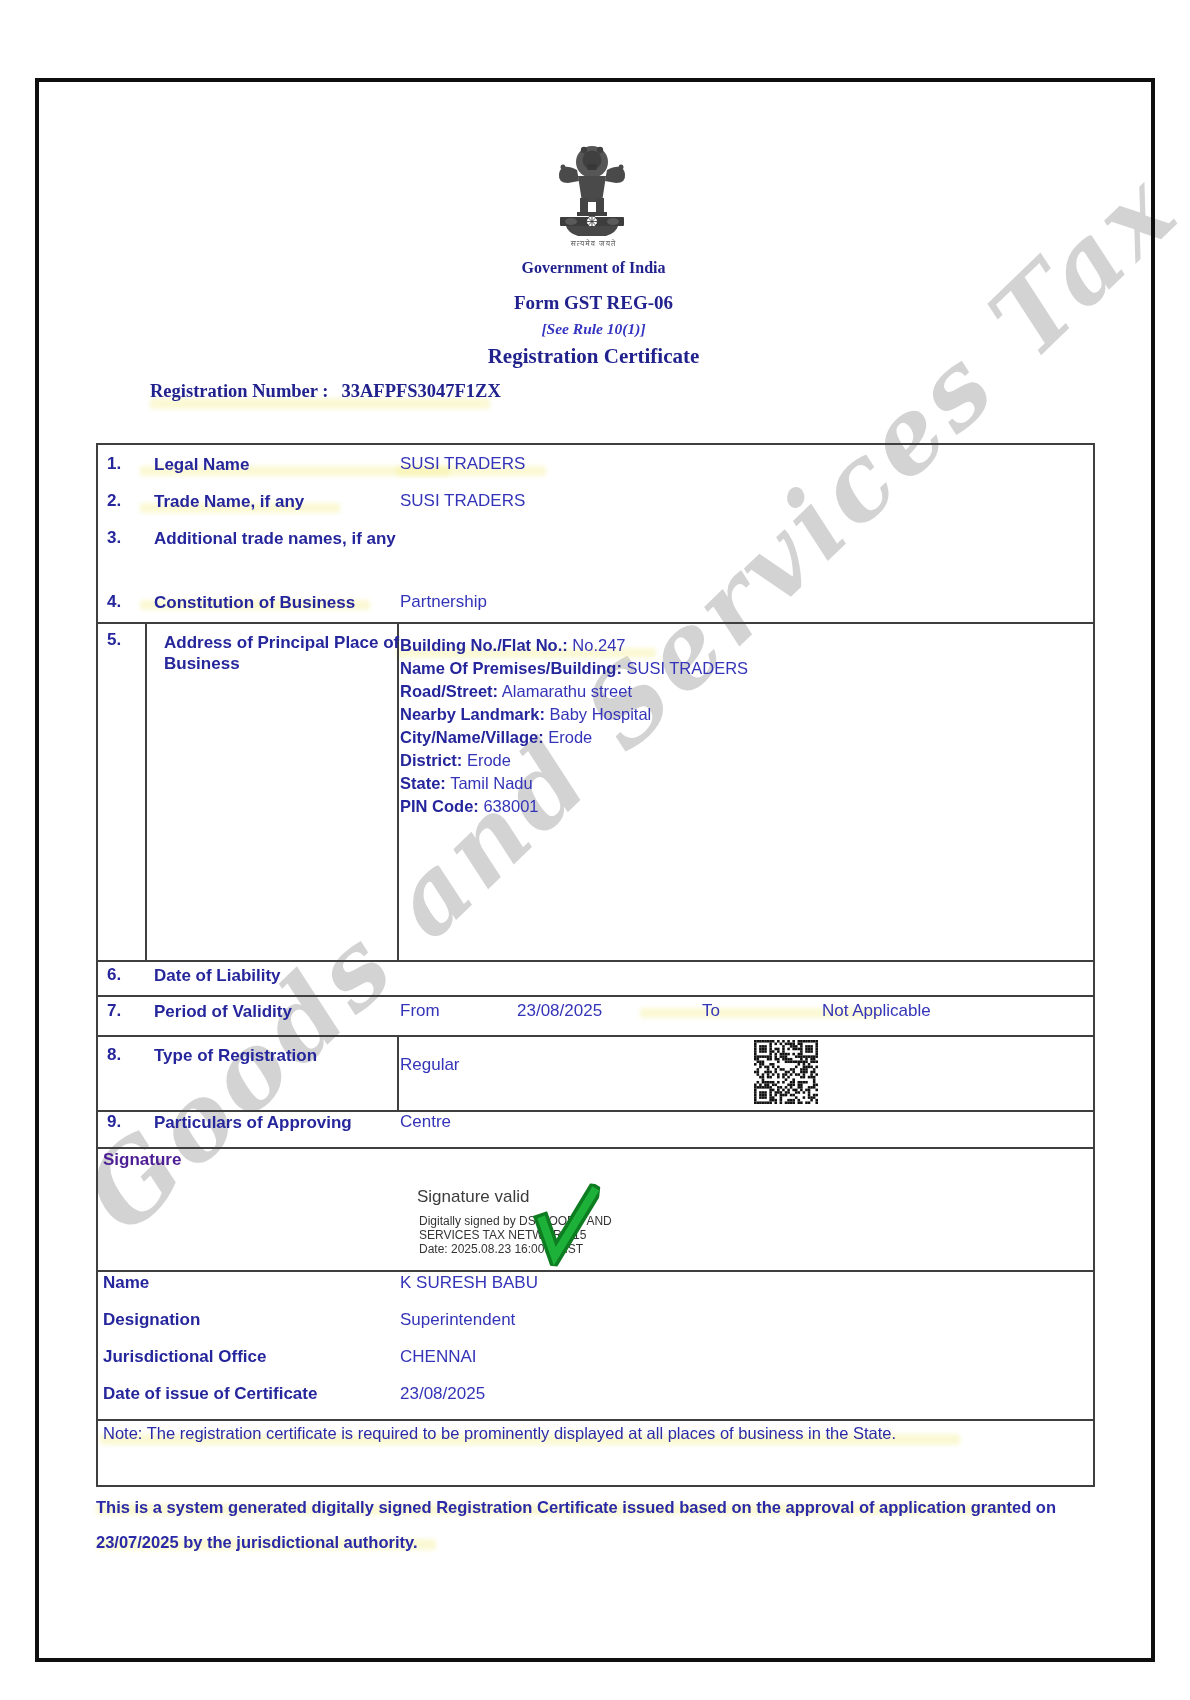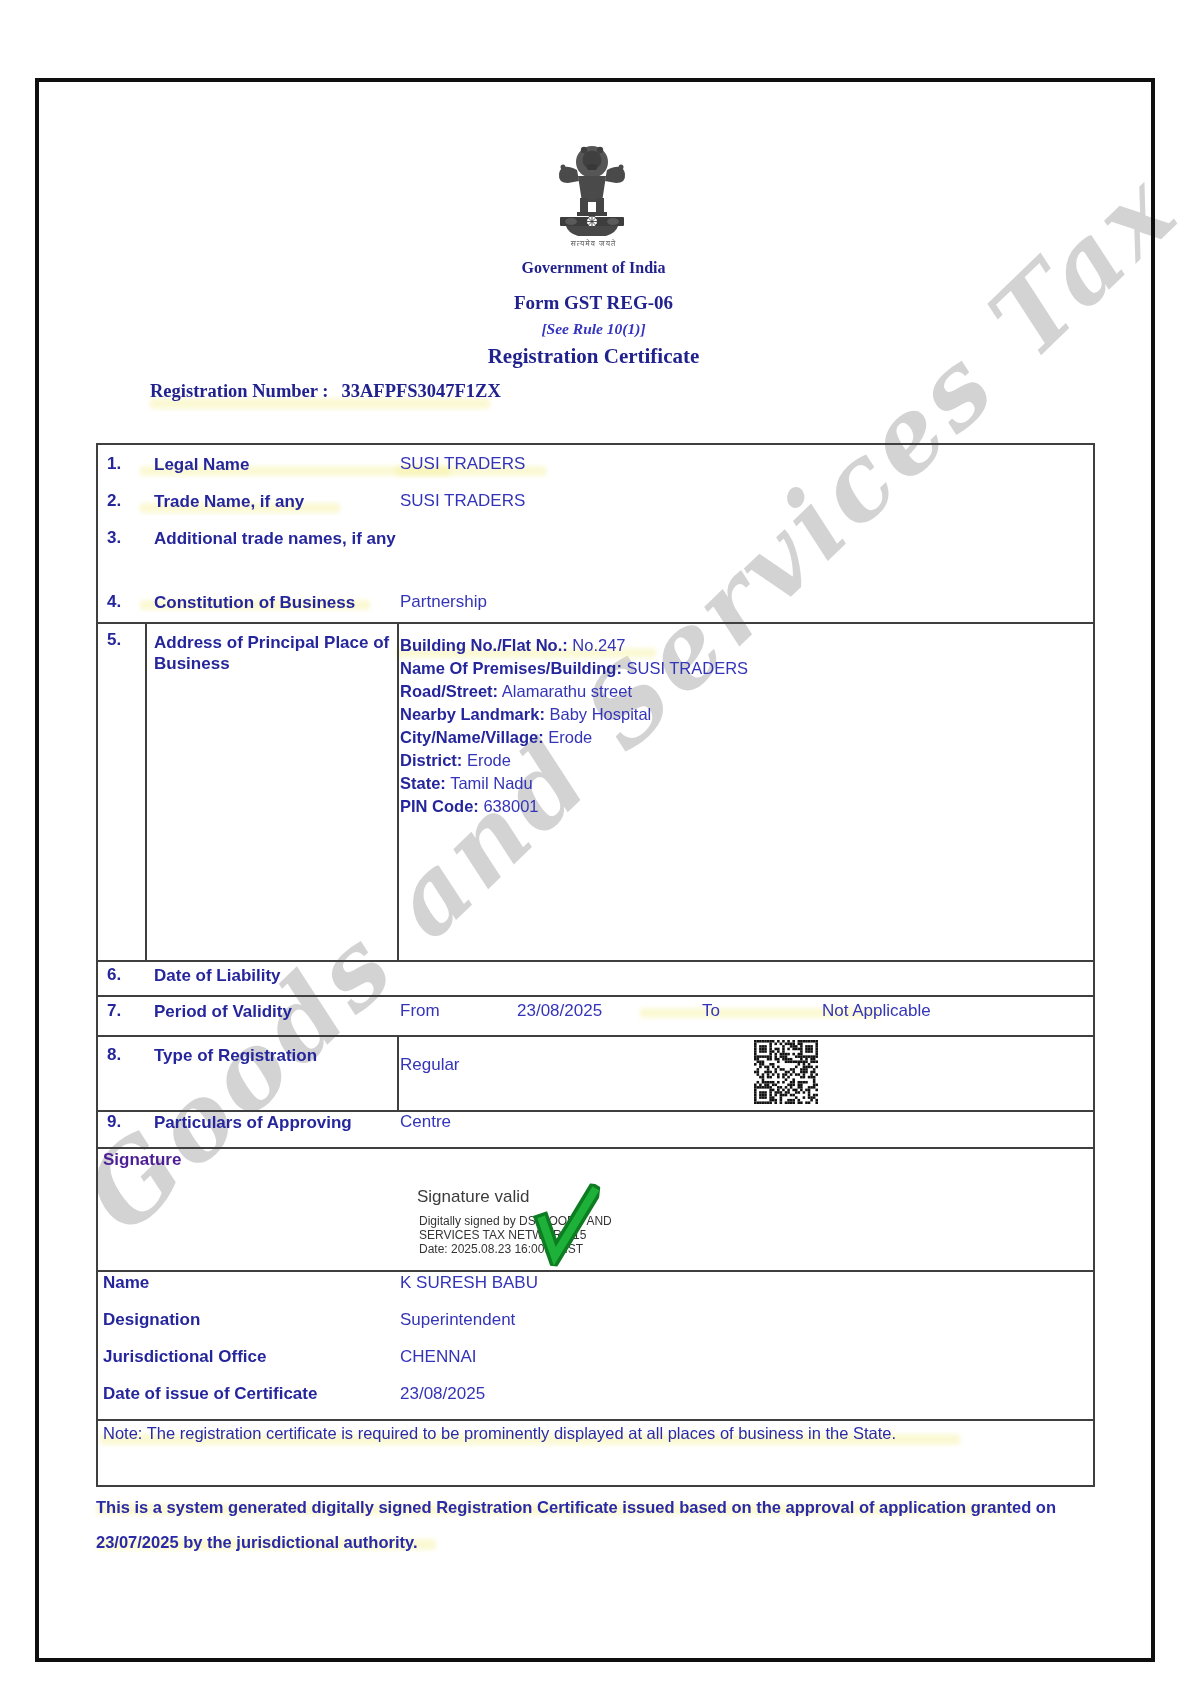--- a/index.html
+++ b/index.html
@@ -143,21 +143,21 @@
     </div>
 
     <div class="trow" style="top:147px;">
       <div class="c-num">4.</div>
       <div class="c-label">Constitution of Business</div>
       <div class="c-val">Partnership</div>
     </div>
 
     <div class="trow" style="top:185px;">
       <div class="c-num">5.</div>
-      <div class="c-label" style="top:2px;">Address of Principal Place of Business</div>
+      <div class="c-label" style="top:2px;margin-left:10px;">Address of Principal Place of Business</div>
       <div class="addr">
         <div><span class="lbl">Building No./Flat No.:</span> <span class="val">No.247</span></div>
         <div><span class="lbl">Name Of Premises/Building:</span> <span class="val">SUSI TRADERS</span></div>
         <div><span class="lbl">Road/Street:</span> <span class="val">Alamarathu street</span></div>
         <div><span class="lbl">Nearby Landmark:</span> <span class="val">Baby Hospital</span></div>
         <div><span class="lbl">City/Name/Village:</span> <span class="val">Erode</span></div>
         <div><span class="lbl">District:</span> <span class="val">Erode</span></div>
         <div><span class="lbl">State:</span> <span class="val">Tamil Nadu</span></div>
         <div><span class="lbl">PIN Code:</span> <span class="val">638001</span></div>
       </div>

